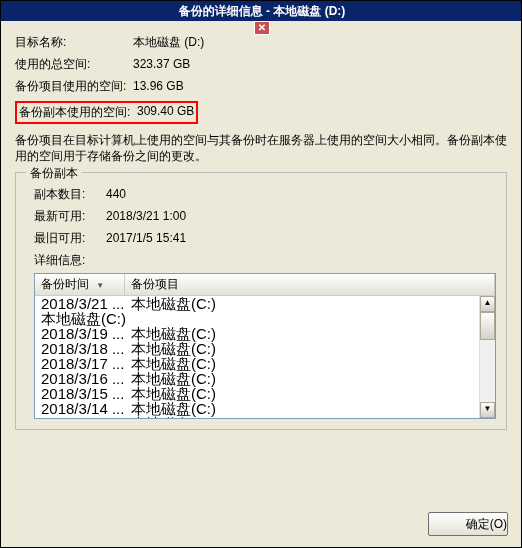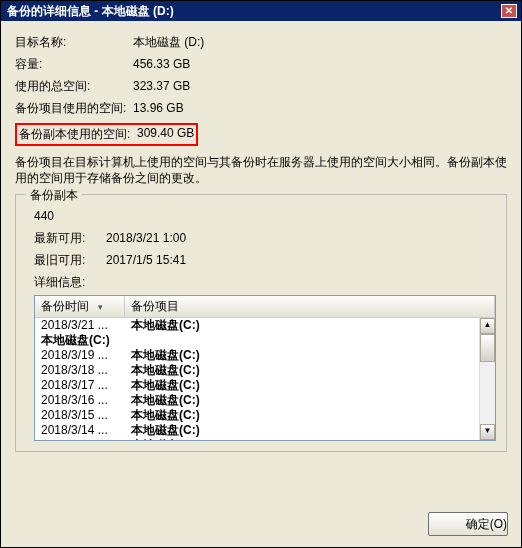--- a/index.html
+++ b/index.html
@@ -16,20 +16,21 @@
   .titlebar {
     background: linear-gradient(#0a246a, #0a246a);
     color: #fff;
     height: 20px;
     line-height: 20px;
     padding: 0 4px 0 6px;
     display: flex;
     align-items: center;
     justify-content: space-between;
     font-weight: bold;
+    flex-direction: column;
   }
   .titlebar .close {
     width: 16px; height: 14px;
     background: #c75050;
     border: 1px solid #fff;
     color: #fff;
     font-size: 10px;
     line-height: 12px;
     text-align: center;
     cursor: default;
@@ -101,24 +102,24 @@
   .th2 { flex: 1; }
   .tbody {
     flex: 1;
     overflow: hidden;
     position: relative;
   }
   .tr {
     display: flex;
     padding: 0 6px;
     line-height: 15px;
-    font-size: 12px;
+    font-size: 15px;
   }
   .td1 { width: 90px; }
-  .td2 { flex: 1; font-weight: bold; }
+  .td2 { flex: 1; }
   .scrollbar {
     position: absolute;
     right: 0; top: 0; bottom: 0;
     width: 16px;
     background: #f0f0f0;
     border-left: 1px solid #ddd;
     display: flex;
     flex-direction: column;
   }
   .sb-btn {
@@ -162,43 +163,40 @@
   <span class="close">✕</span>
 </div>
 
 <div class="content">
 
   <div class="row">
     <span class="label">目标名称:</span>
     <span class="value">本地磁盘 (D:)</span>
   </div>
   <div class="row">
-    <span class="label">容量:</span>
-    <span class="value">456.33 GB</span>
-  </div>
-  <div class="row">
     <span class="label">使用的总空间:</span>
     <span class="value">323.37 GB</span>
   </div>
   <div class="row">
     <span class="label">备份项目使用的空间:</span>
     <span class="value">13.96 GB</span>
   </div>
 
   <div class="highlight">
     <span class="label">备份副本使用的空间:</span>
     <span class="value">309.40 GB</span>
   </div>
 
   <div class="note">备份项目在目标计算机上使用的空间与其备份时在服务器上使用的空间大小相同。备份副本使用的空间用于存储备份之间的更改。</div>
 
   <div class="groupbox">
     <span class="groupbox-title">备份副本</span>
 
     <div class="row">
+      <span class="innerlabel">副本数目:</span>
       <span>440</span>
     </div>
     <div class="row">
       <span class="innerlabel">最新可用:</span>
       <span>2018/3/21 1:00</span>
     </div>
     <div class="row">
       <span class="innerlabel">最旧可用:</span>
       <span>2017/1/5 15:41</span>
     </div>

